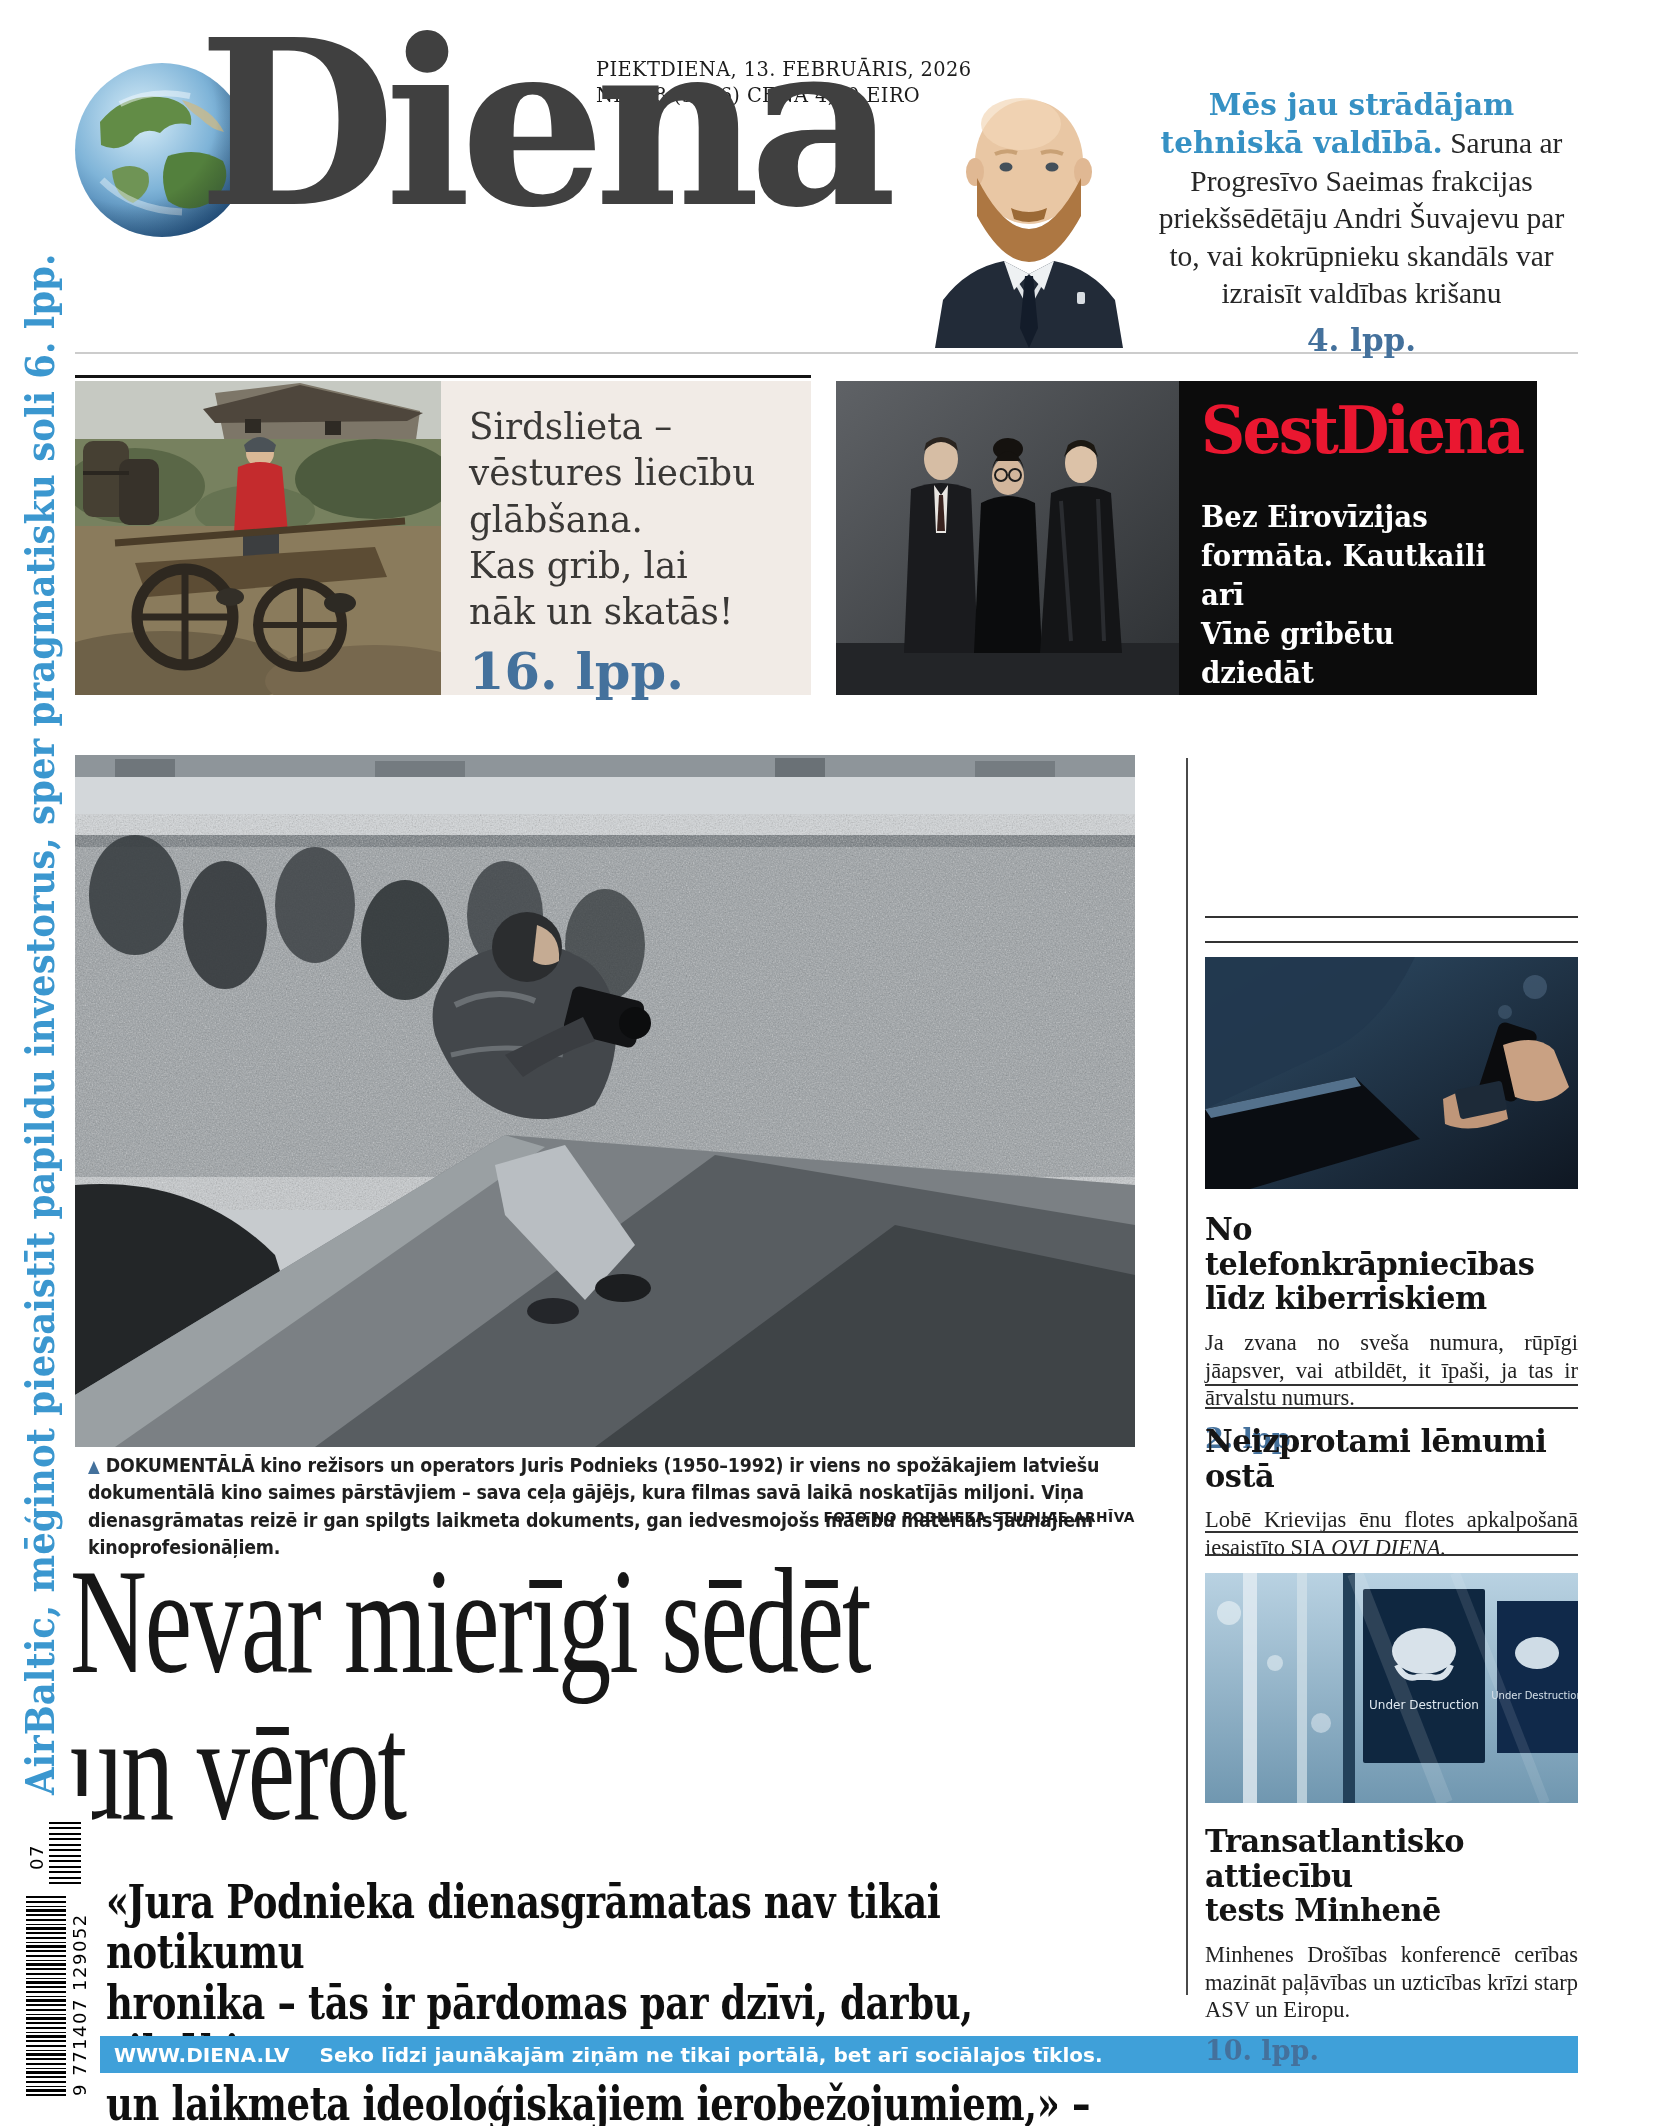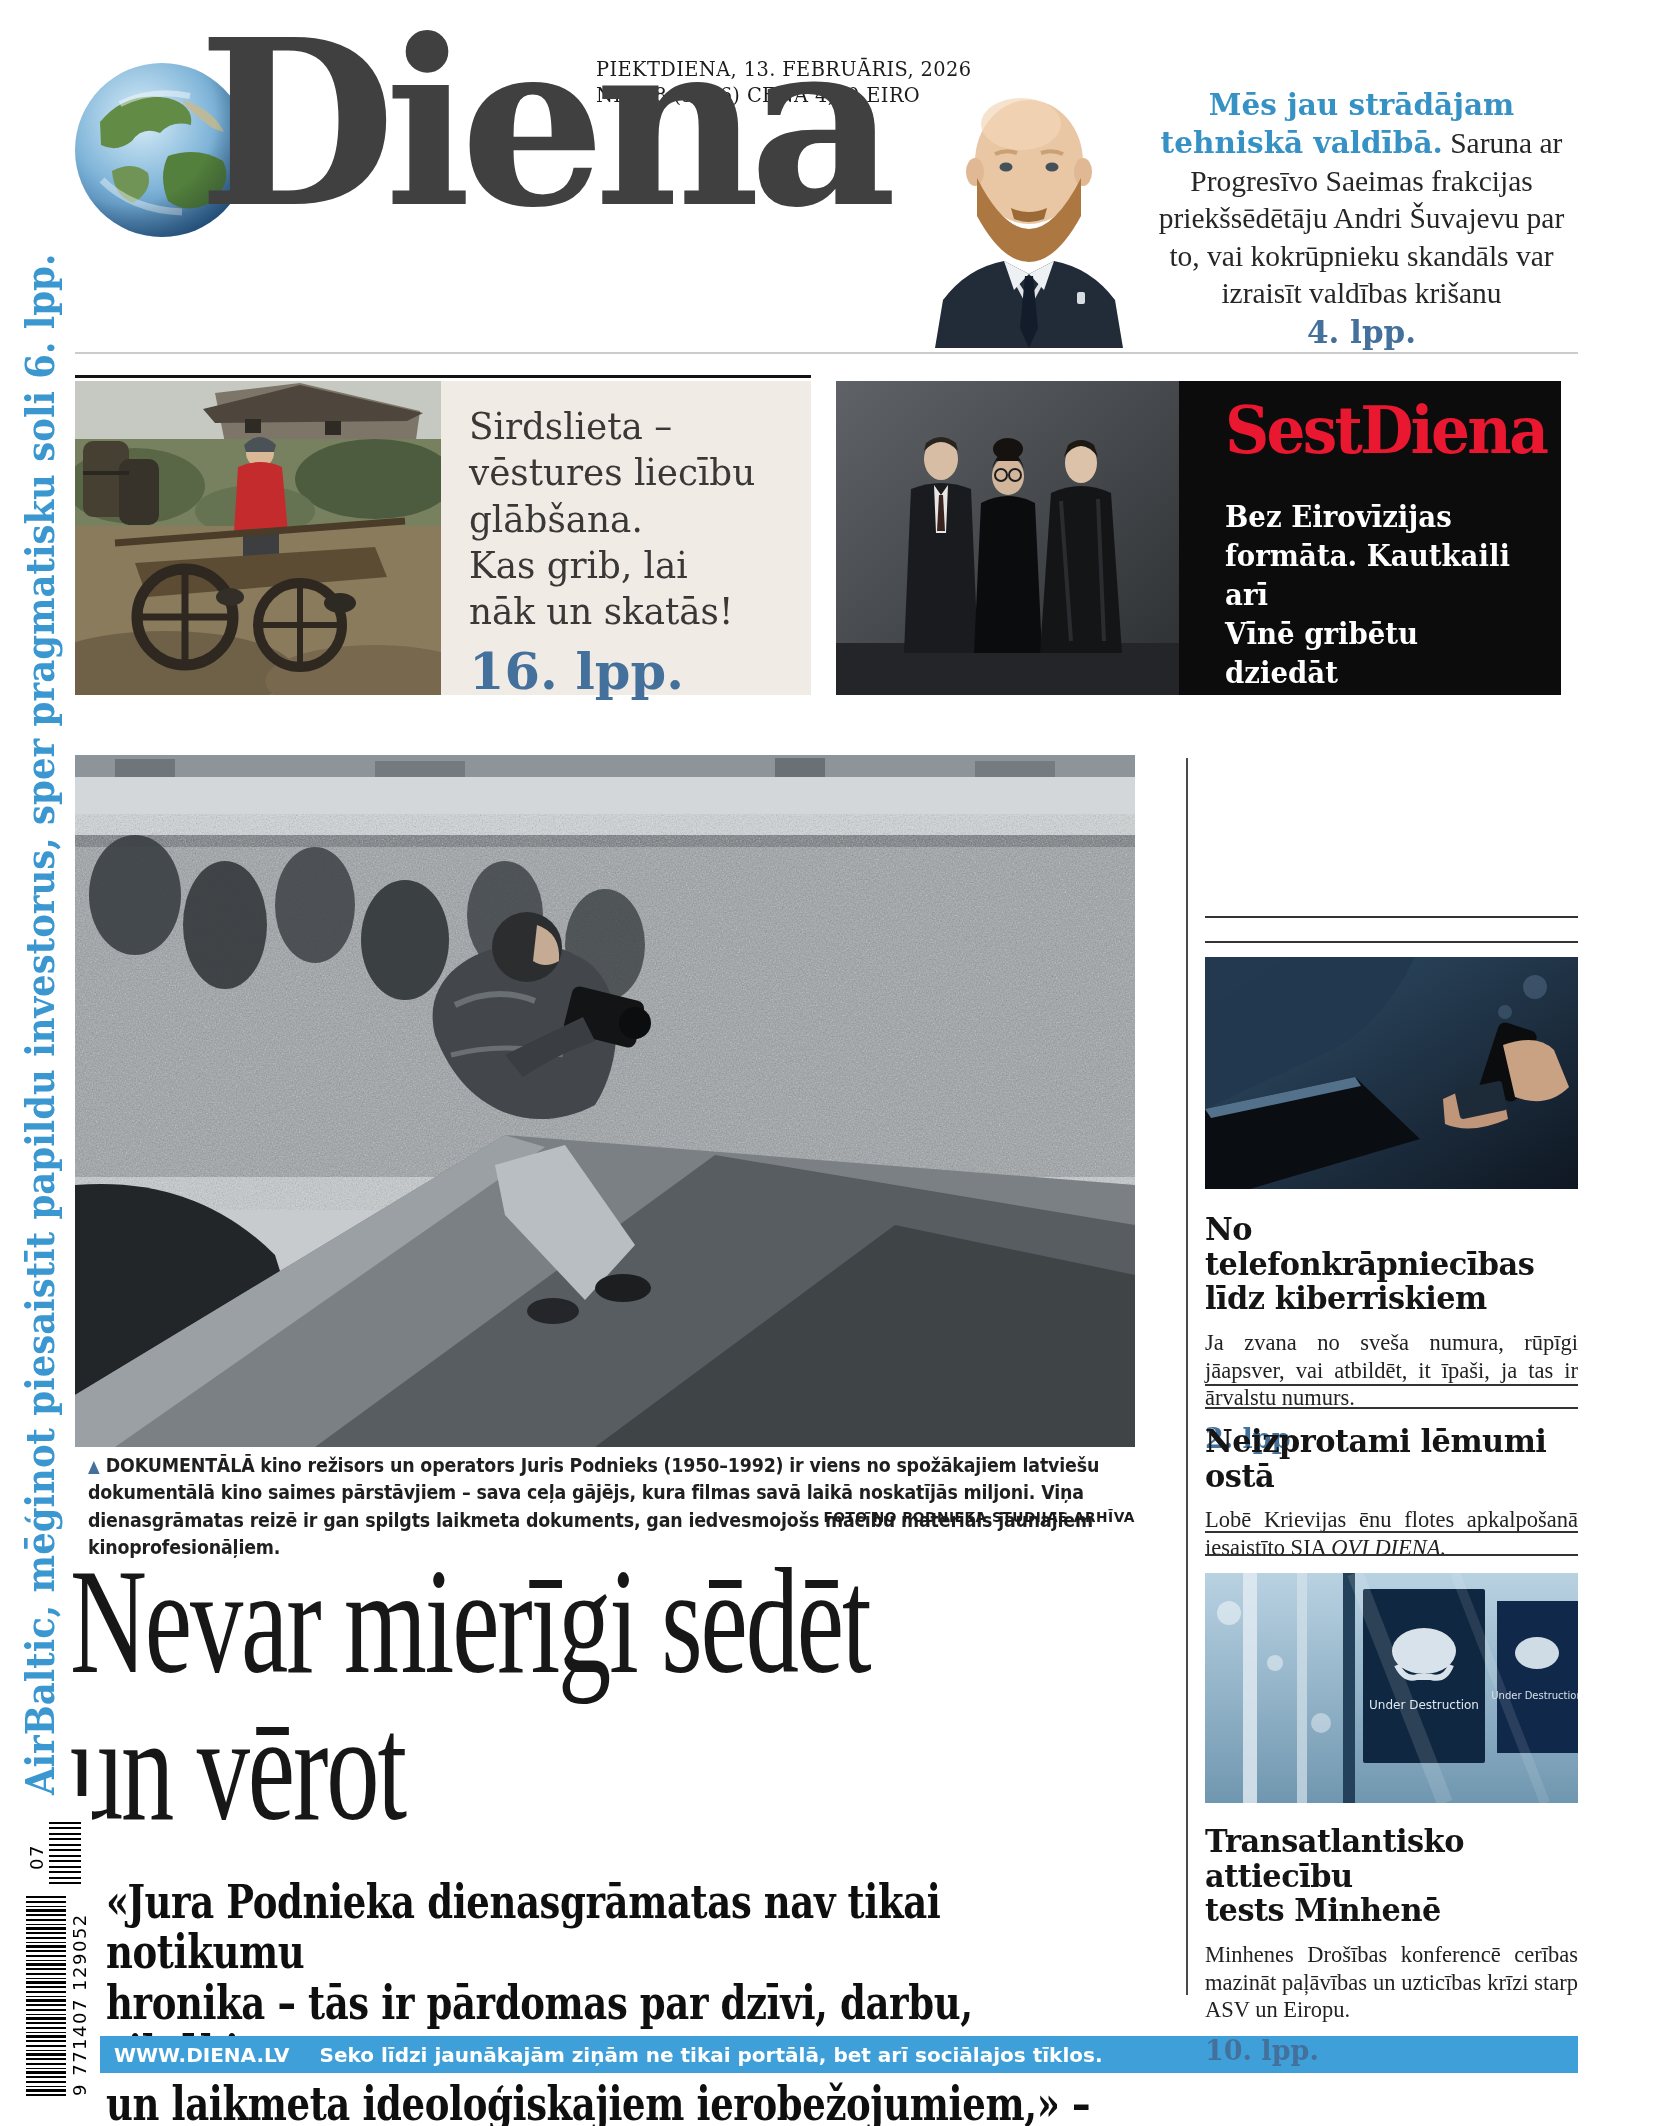--- a/index.html
+++ b/index.html
@@ -13,33 +13,33 @@
   .masthead{left:198px;top:10px;font-family:"DejaVu Serif",serif;font-weight:700;
             font-size:228px;line-height:1;letter-spacing:-11px;color:#404040;z-index:4;}
   .dateline{left:596px;top:56px;font-family:"DejaVu Serif",serif;font-size:20px;
             line-height:1.32;letter-spacing:.4px;color:#1c1c1c;transform:scaleX(.97);
             transform-origin:0 0;}
   .portrait{left:925px;top:66px;width:210px;height:282px;z-index:3;}
   .topstory{left:1143px;top:86px;width:437px;text-align:center;font-size:29.5px;
             line-height:1.27;color:#262626;z-index:5;}
   .topstory .lead{font-family:"DejaVu Serif",serif;font-weight:700;color:#3691c4;}
   .topstory .ref{display:block;font-family:"DejaVu Serif",serif;font-weight:700;
-                 font-size:31px;color:#44719c;}
+                 font-size:31px;color:#44719c;margin-top:8px;}
   .rule-gray{left:75px;top:352px;width:1503px;border-top:2px solid #cccccc;}
   .rule-black{left:75px;top:375px;width:736px;border-top:3px solid #141414;}
 
   
   .promoL-photo{left:75px;top:381px;width:366px;height:314px;}
   .promoL-box{left:441px;top:381px;width:370px;height:314px;background:#f1ebe6;}
   .promoL-text{margin:22px 0 0 28px;font-family:"DejaVu Serif",serif;font-size:38px;
                line-height:1.22;color:#3a3836;transform:scaleX(.94);transform-origin:0 0;}
   .promoL-ref{margin:6px 0 5px 28px;font-family:"DejaVu Serif",serif;font-weight:700;
               font-size:51px;color:#44719c;}
   .promoR-photo{left:836px;top:381px;width:343px;height:314px;}
-  .promoR-box{left:1179px;top:381px;width:358px;height:314px;background:#0c0c0c;padding-left:24px;}
+  .promoR-box{left:1179px;top:381px;width:358px;height:314px;background:#0c0c0c;}
   .brand{margin:16px 0 0 22px;font-family:"DejaVu Serif",serif;font-weight:700;
          font-size:66px;letter-spacing:-3px;color:#ea1730;transform:scaleX(.93);
          transform-origin:0 0;line-height:1;}
   .promoR-text{margin:34px 0 0 22px;font-family:"DejaVu Serif",serif;font-weight:700;
                font-size:30px;line-height:1.3;color:#ffffff;transform:scaleX(.92);
                transform-origin:0 0;}
 
   
   .rail{left:12px;top:383px;width:56px;height:1412px;}
   .rail-inner{position:absolute;left:0;top:1412px;width:1590px;height:56px;

